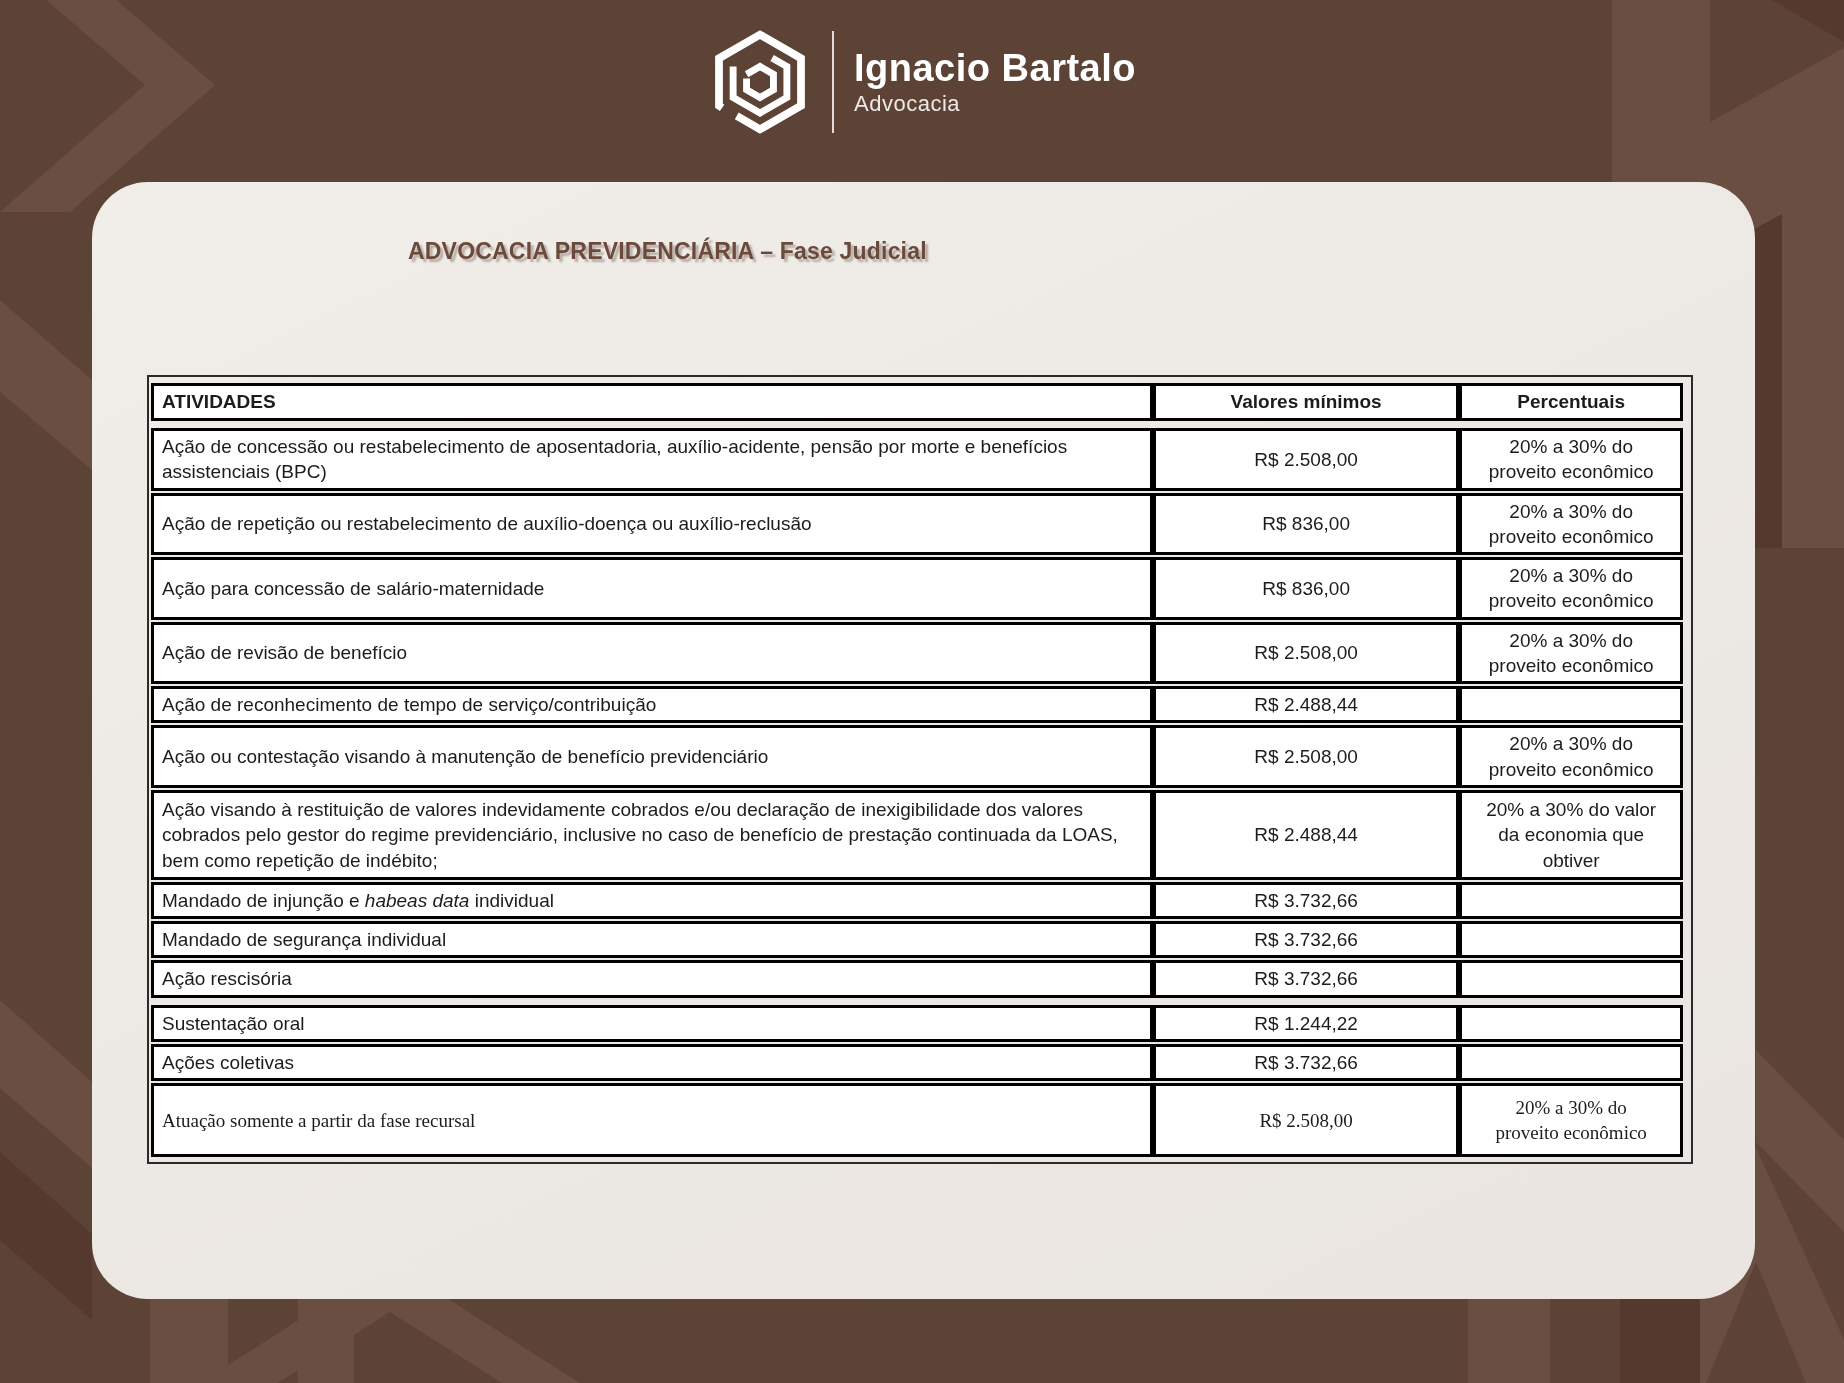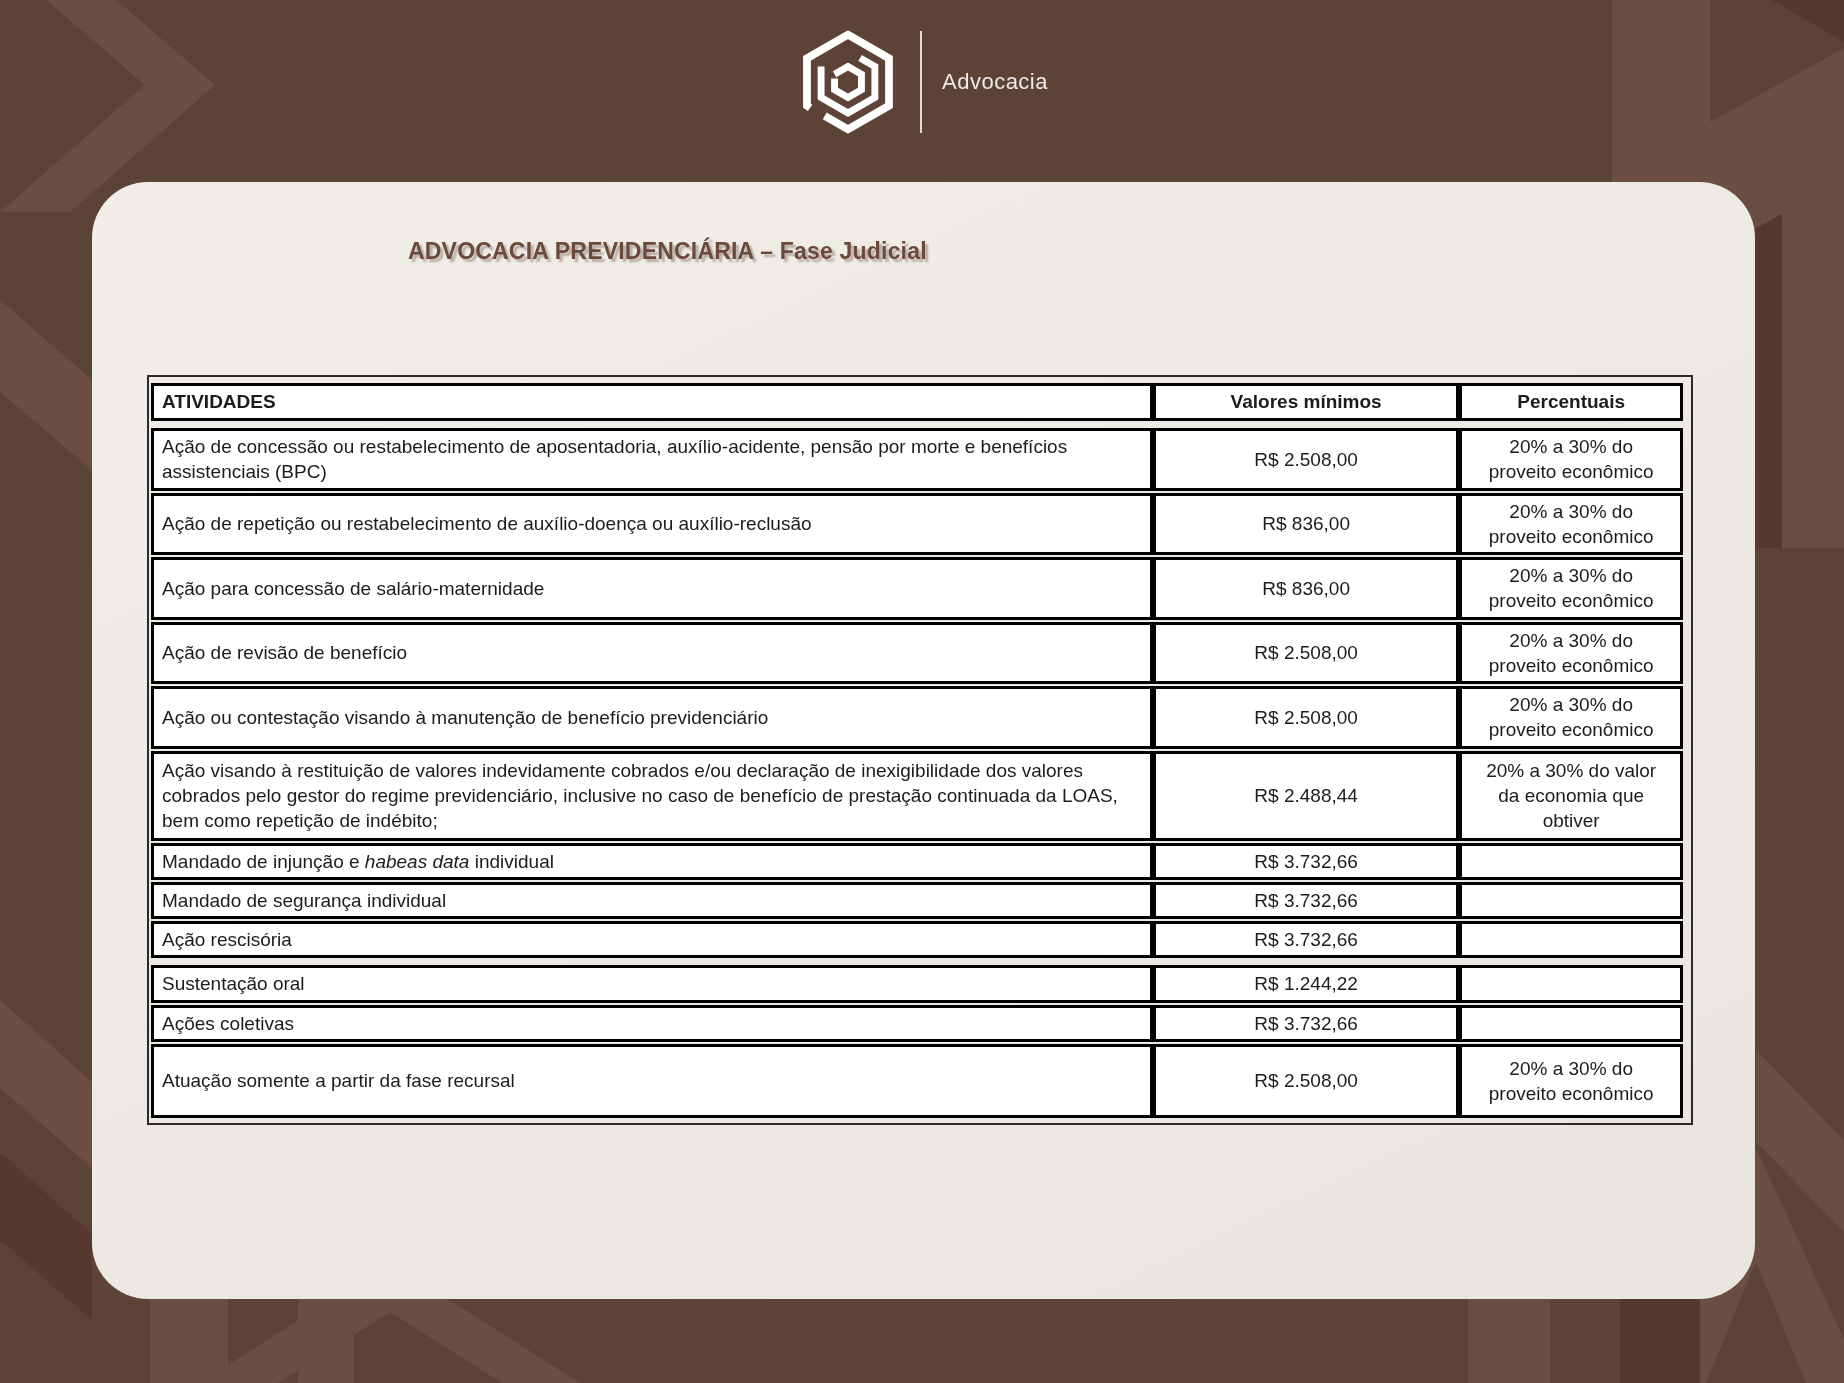--- a/index.html
+++ b/index.html
@@ -47,21 +47,21 @@
   th.c-act { text-align:left; font-weight:700; padding-left:9px; }
   th.c-val, th.c-pct { text-align:center; font-weight:700; }
   td.c-act { text-align:left; padding-left:9px; }
   td.c-val { text-align:center; }
   td.c-pct { text-align:center; white-space:pre-line; }
   tr.hd { height:38px; }
   tr.rA { height:62px; }
   tr.rB { height:57px; }
   tr.rC { height:33px; }
   tr.rD { height:90px;border-radius:31px; }
-  tr.rE { height:74px; }
+  tr.rE { height:74px;font-family:Liberation Serif, serif; }
   tr.spacer td { border:none; background:transparent; padding:0; height:3px; line-height:0; }
   em { font-style:italic; }
 </style>
 </head>
 <body>
 
 <div class="stage">
 
   <svg class="bg" viewBox="0 0 1844 1383" preserveAspectRatio="none" aria-hidden="true">
     <rect x="0" y="0" width="1844" height="1383" fill="#5d4236"></rect>
@@ -88,20 +88,21 @@
   </svg>
 
   <div class="brand">
     <svg class="logo-svg" viewBox="0 0 120 130" fill="none" aria-hidden="true">
       <path d="M16,95 L12.4,92.5 L12.4,37.5 L60,10 L107.6,37.5 L107.6,92.5 L60,120 L33,104.4" stroke="#ffffff" stroke-width="9"></path>
       <path d="M28.8,47 L28.8,83 L60,101 L91.2,83 L91.2,47 L74,37.1" stroke="#ffffff" stroke-width="8"></path>
       <path d="M44.4,56 L60,47 L75.6,56 L75.6,74 L60,83 L44.4,74 L44.4,61" stroke="#ffffff" stroke-width="8"></path>
     </svg>
     <div class="divider"></div>
     <div class="txt">
+      <div class="name">Ignacio Bartalo</div>
       <div class="tagline">Advocacia</div>
     </div>
   </div>
 
   <div class="card">
     <div class="page-title">ADVOCACIA PREVIDENCIÁRIA – Fase Judicial</div>
 
     <div class="table-frame">
       <table class="fees">
         <colgroup>
@@ -137,20 +138,25 @@
           <td class="c-val">R$ 836,00</td>
           <td class="c-pct">20% a 30% do
 proveito econômico</td>
         </tr>
         <tr class="rB">
           <td class="c-act">Ação de revisão de benefício</td>
           <td class="c-val">R$ 2.508,00</td>
           <td class="c-pct">20% a 30% do
 proveito econômico</td>
         </tr>
+        <tr class="rC">
+          <td class="c-act">Ação de reconhecimento de tempo de serviço/contribuição</td>
+          <td class="c-val">R$ 2.488,44</td>
+          <td class="c-pct"></td>
+        </tr>
         <tr class="rB">
           <td class="c-act">Ação ou contestação visando à manutenção de benefício previdenciário</td>
           <td class="c-val">R$ 2.508,00</td>
           <td class="c-pct">20% a 30% do
 proveito econômico</td>
         </tr>
         <tr class="rD">
           <td class="c-act">Ação visando à restituição de valores indevidamente cobrados e/ou declaração de inexigibilidade dos valores cobrados pelo gestor do regime previdenciário, inclusive no caso de benefício de prestação continuada da LOAS, bem como repetição de indébito;</td>
           <td class="c-val">R$ 2.488,44</td>
           <td class="c-pct">20% a 30% do valor

